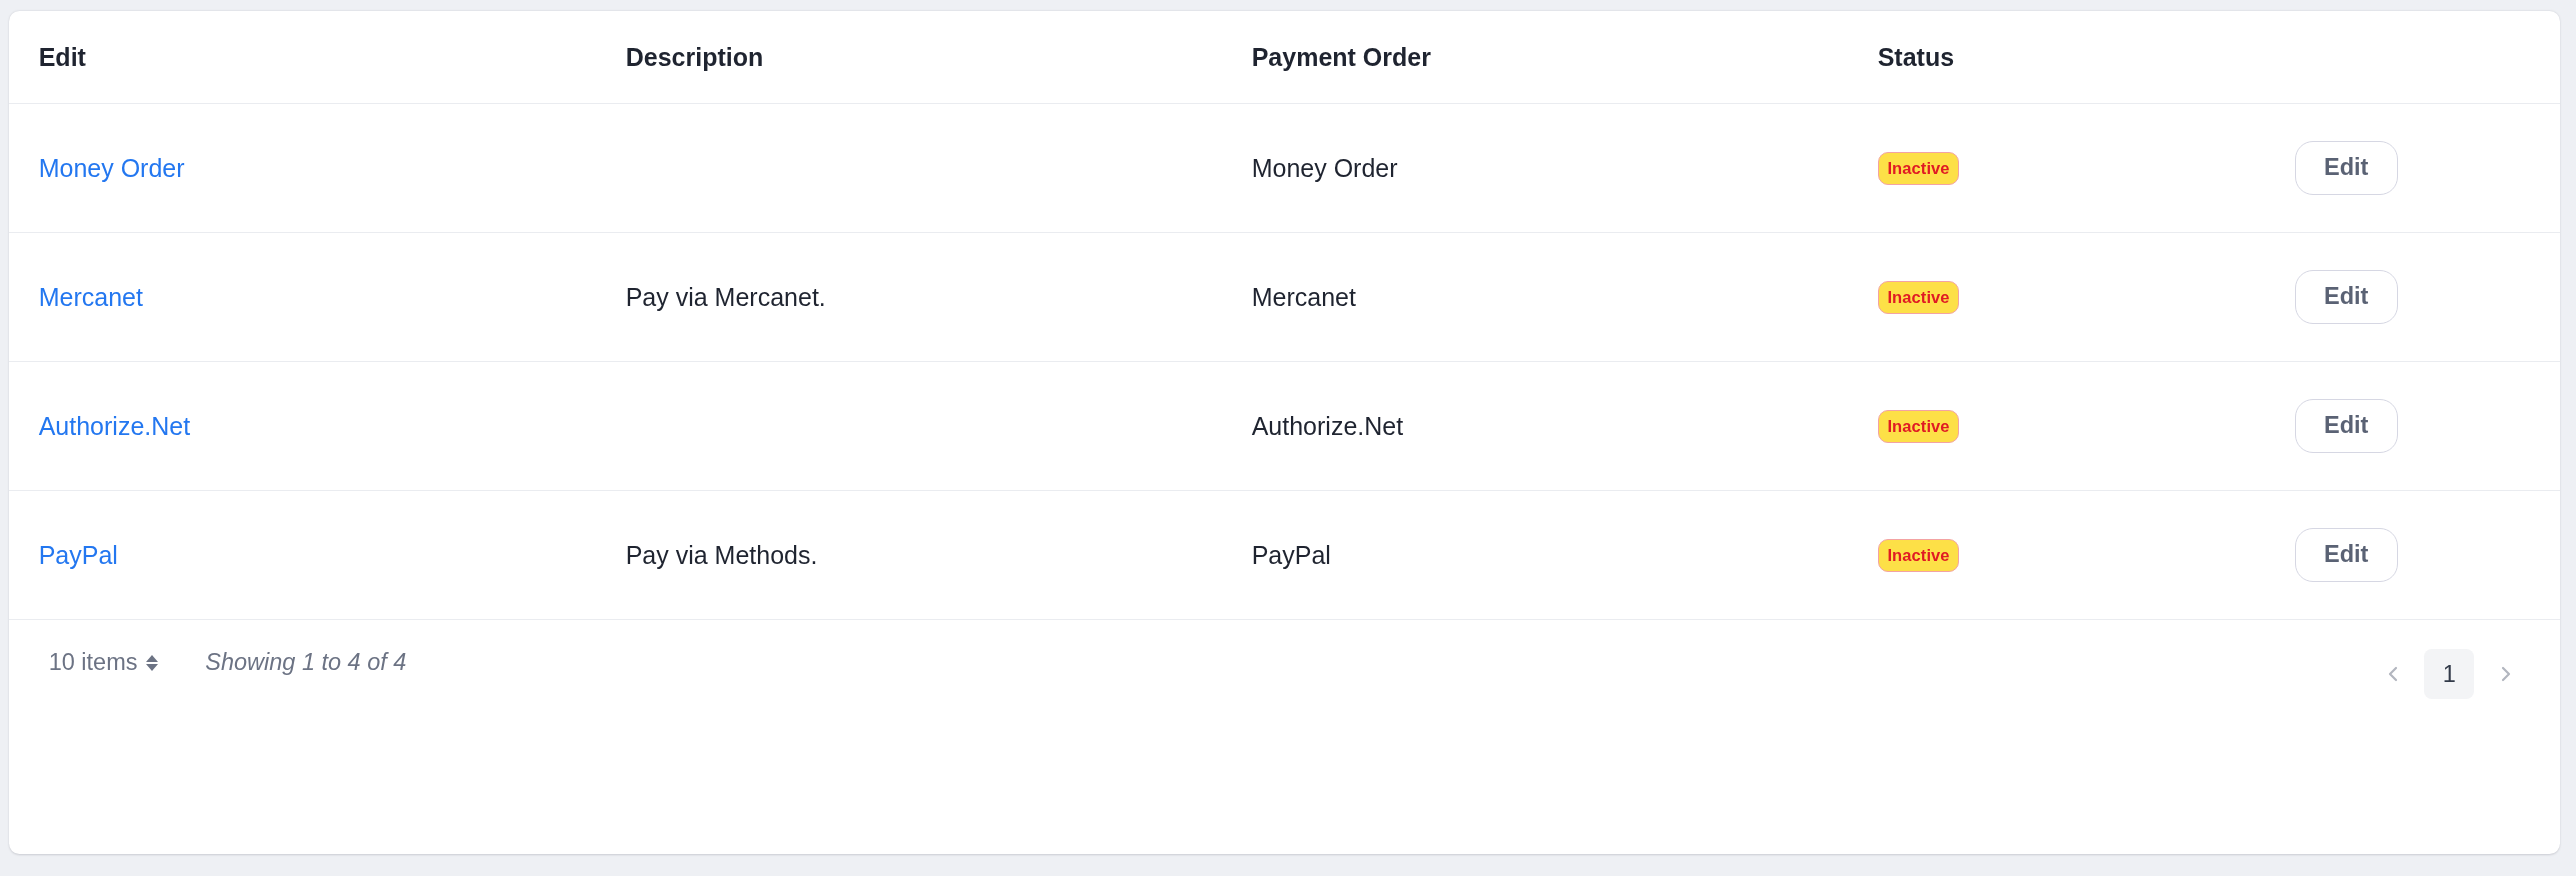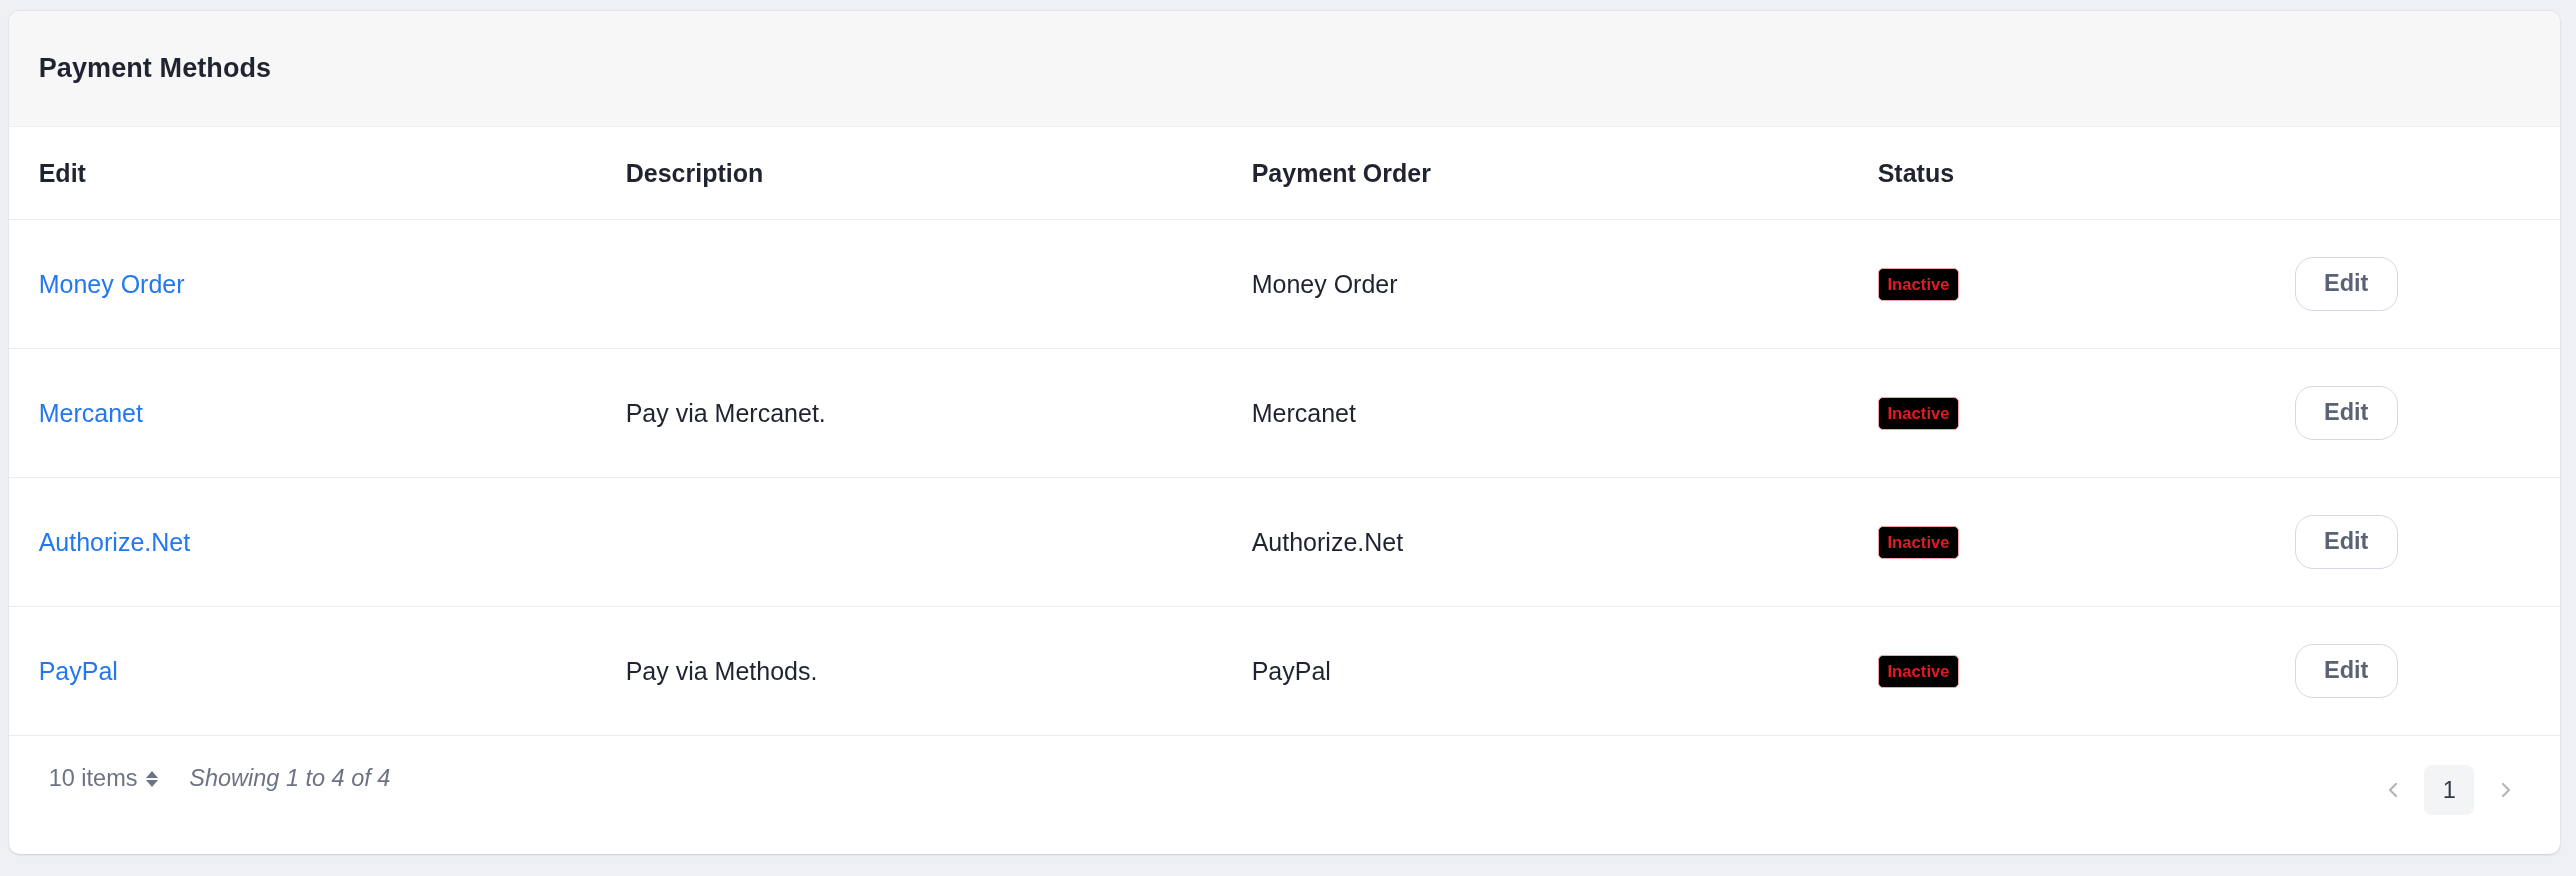--- a/index.html
+++ b/index.html
@@ -88,22 +88,22 @@
     cursor: pointer;
   }
 
   .cell-text { font-size: 25px; color: #1f2430; }
 
   
   .badge {
     display: inline-block;
     border: 0.9px solid #f3a3a3;
     color: #e01b24;
-    background: #000000;
-    border-radius: 5px;
+    background: #fde047;
+    border-radius: 10px;
     font-size: 16.5px;
     font-weight: 700;
     line-height: 1;
     padding: 7px 8.7px 7.8px 8.7px;
     letter-spacing: 0.1px;
   }
 
   
   .actions-cell { text-align: right; padding-right: 30px !important; }
   .btn-edit {
@@ -124,21 +124,21 @@
   .card-footer {
     flex: 1;
     display: flex;
     align-items: flex-start;
     justify-content: space-between;
     padding: 29px 30px 0 40px;
   }
   .footer-left {
     display: flex;
     align-items: center;
-    gap: 31px;
+    gap: 47px;
   }
   .items-select {
     display: inline-flex;
     align-items: center;
     gap: 8.7px;
     font-size: 23.5px;
     color: #6c7384;
     cursor: pointer;
     background: transparent;
     border: none;
@@ -187,23 +187,20 @@
     cursor: pointer;
     font-family: "Liberation Sans", sans-serif;
   }
 </style>
 </head>
 <body>
 
 <div class="page">
   <div class="card">
 
-    <div class="card-header">
-      <div class="card-title">Payment Methods</div>
-    </div>
 
     <table class="table">
       <colgroup>
         <col class="col-name">
         <col class="col-description">
         <col class="col-engine">
         <col class="col-status">
         <col class="col-actions">
       </colgroup>
       <thead>

